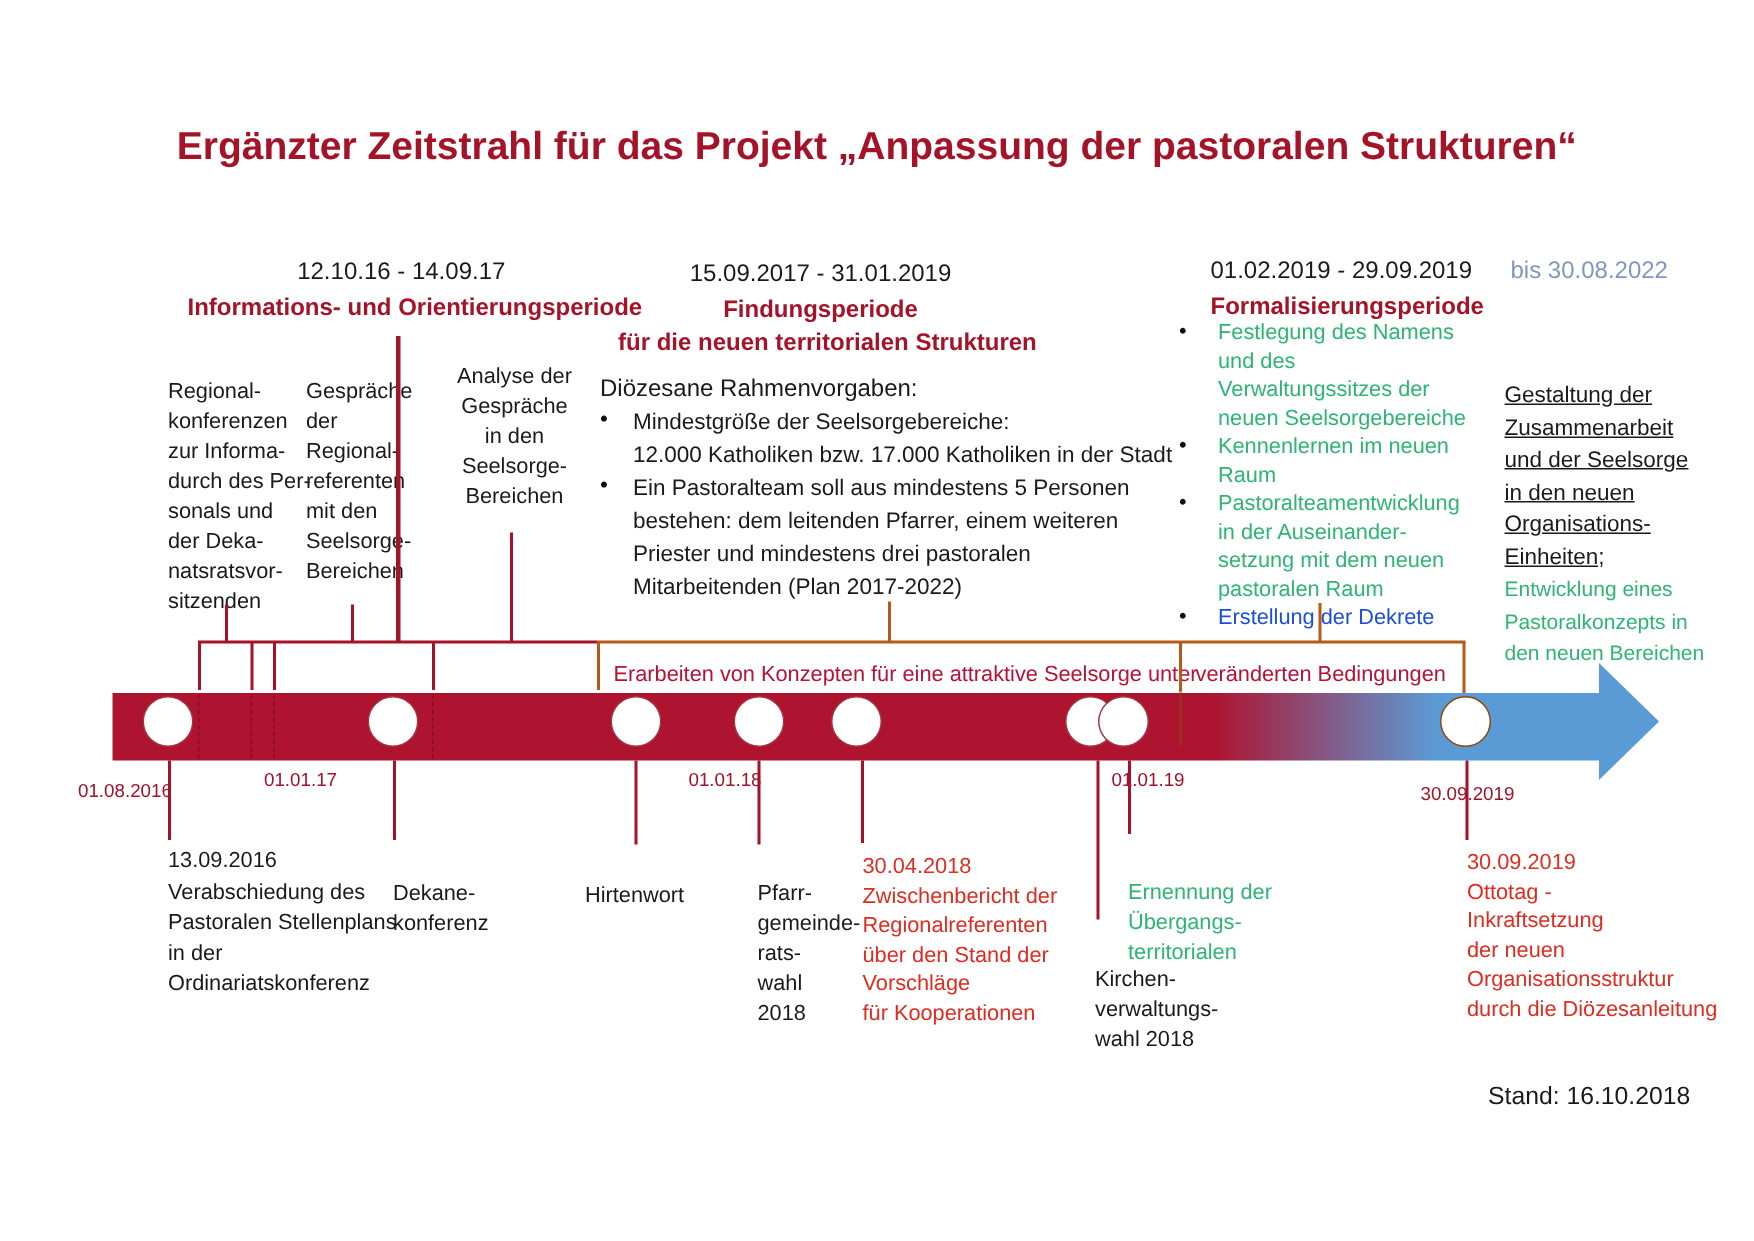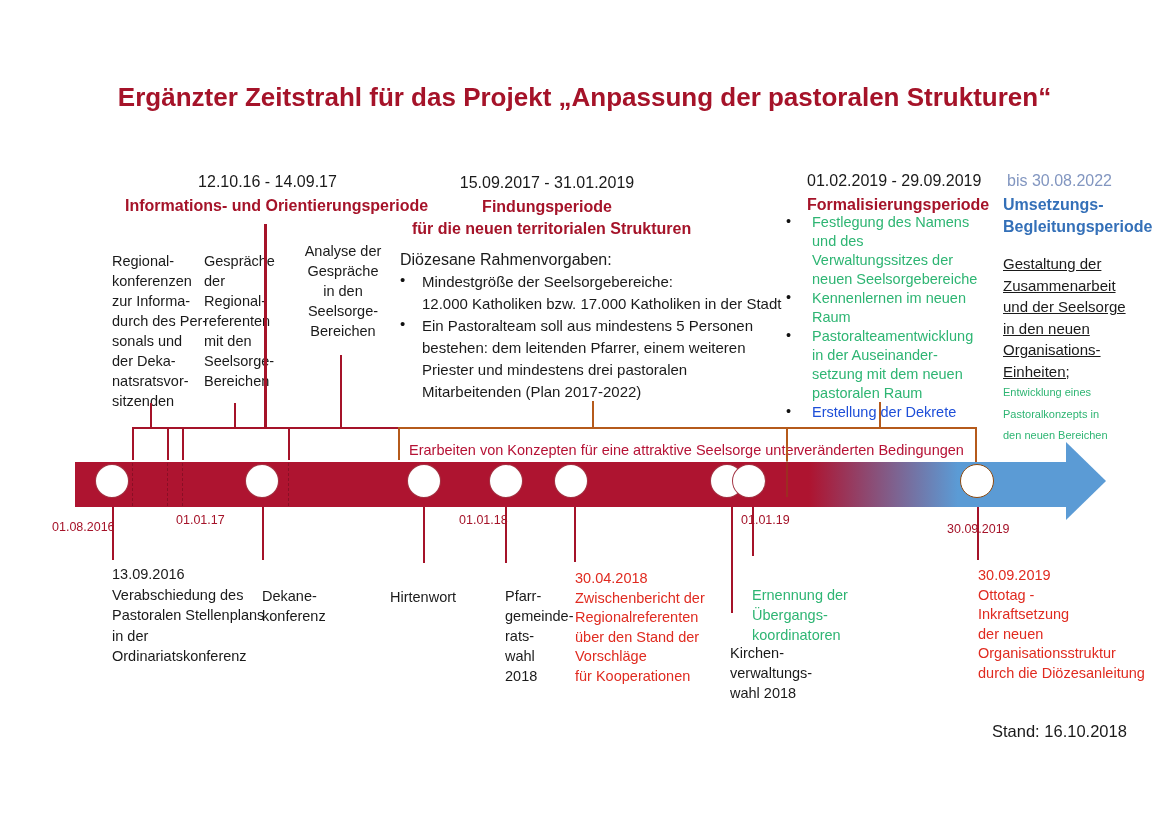--- a/index.html
+++ b/index.html
@@ -71,24 +71,20 @@
 
   <div class="abs" style="left:807px;top:170px;">
     <div class="t15 blacktxt">01.02.2019 - 29.09.2019</div>
     <div class="t15 bold crimson lines" style="margin-top:2px;">
         <div>Formalisierungsperiode</div>
       </div>
   </div>
 
   <div class="abs" style="left:1003px;top:170px;">
     <div class="t15 lightblue" style="padding-left:4px;">bis 30.08.2022</div>
-    <div class="t15 bold bluetxt lines" style="margin-top:2px;">
-        <div>Umsetzungs-</div>
-        <div>Begleitungsperiode</div>
-      </div>
   </div>
 
   <div class="abs t14 blacktxt lines" style="left:112px;top:251px;">
       <div>Regional-</div>
       <div>konferenzen</div>
       <div>zur Informa-</div>
       <div>durch des Per-</div>
       <div>sonals und</div>
       <div>der Deka-</div>
       <div>natsratsvor-</div>
@@ -167,21 +163,21 @@
 
   <div class="abs" style="left:1003px;top:253px;">
     <div class="blacktxt lines" style="font-size:15px;line-height:21.5px;text-decoration:underline;">
         <div>Gestaltung der</div>
         <div>Zusammenarbeit</div>
         <div>und der Seelsorge</div>
         <div>in den neuen</div>
         <div>Organisations-</div>
         <div>Einheiten;</div>
       </div>
-    <div class="greentxt lines" style="font-size:11px;line-height:21.5px;">
+    <div class="greentxt lines" style="font-size:14px;line-height:21.5px;">
         <div>Entwicklung eines</div>
         <div>Pastoralkonzepts in</div>
         <div>den neuen Bereichen</div>
       </div>
   </div>
 
   <div class="hline crimson-line" style="left:132px;top:427px;width:266px;"></div>
   <div class="vline" style="left:150px;top:403px;height:25px;"></div>
   <div class="vline" style="left:234px;top:403px;height:25px;"></div>
   <div class="vline thick" style="left:264px;top:224px;height:204px;"></div>
@@ -259,21 +255,21 @@
       <div>30.04.2018</div>
       <div>Zwischenbericht der</div>
       <div>Regionalreferenten</div>
       <div>über den Stand der</div>
       <div>Vorschläge</div>
       <div>für Kooperationen</div>
     </div>
   <div class="abs greentxt lines" style="left:752px;top:585px;font-size:14.5px;line-height:20px;">
       <div>Ernennung der</div>
       <div>Übergangs-</div>
-      <div>koordinatoren</div>
+      <div>territorialen</div>
     </div>
   <div class="abs t14 blacktxt lines" style="left:730px;top:643px;">
       <div>Kirchen-</div>
       <div>verwaltungs-</div>
       <div>wahl 2018</div>
     </div>
   <div class="abs red lines" style="left:978px;top:566px;font-size:14.5px;line-height:19.5px;">
       <div>30.09.2019</div>
       <div>Ottotag -</div>
       <div>Inkraftsetzung</div>

